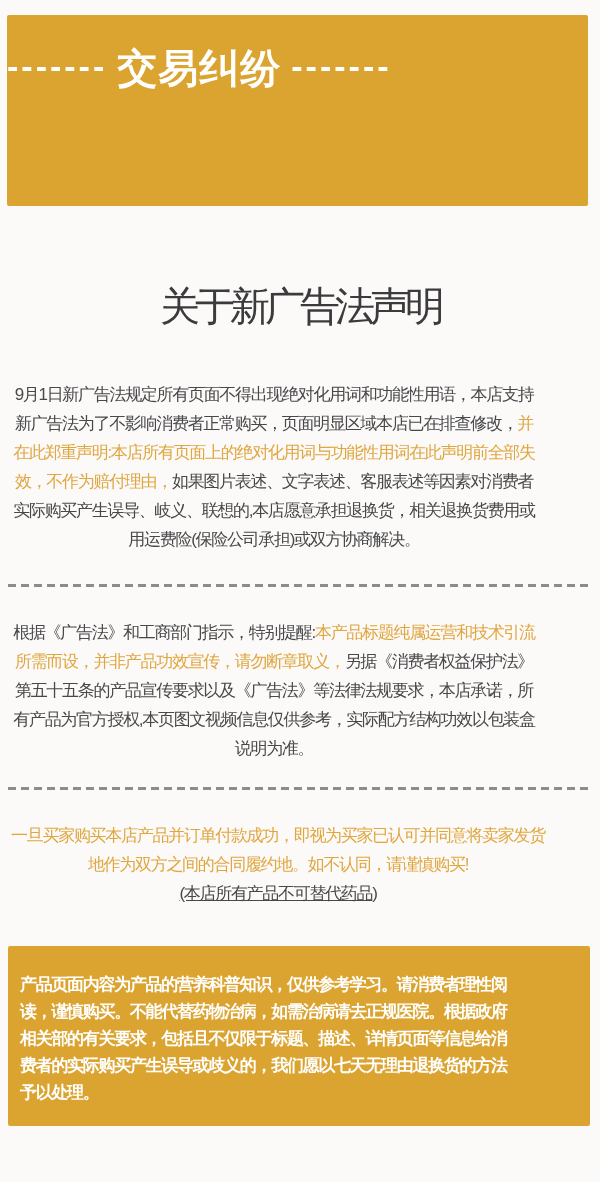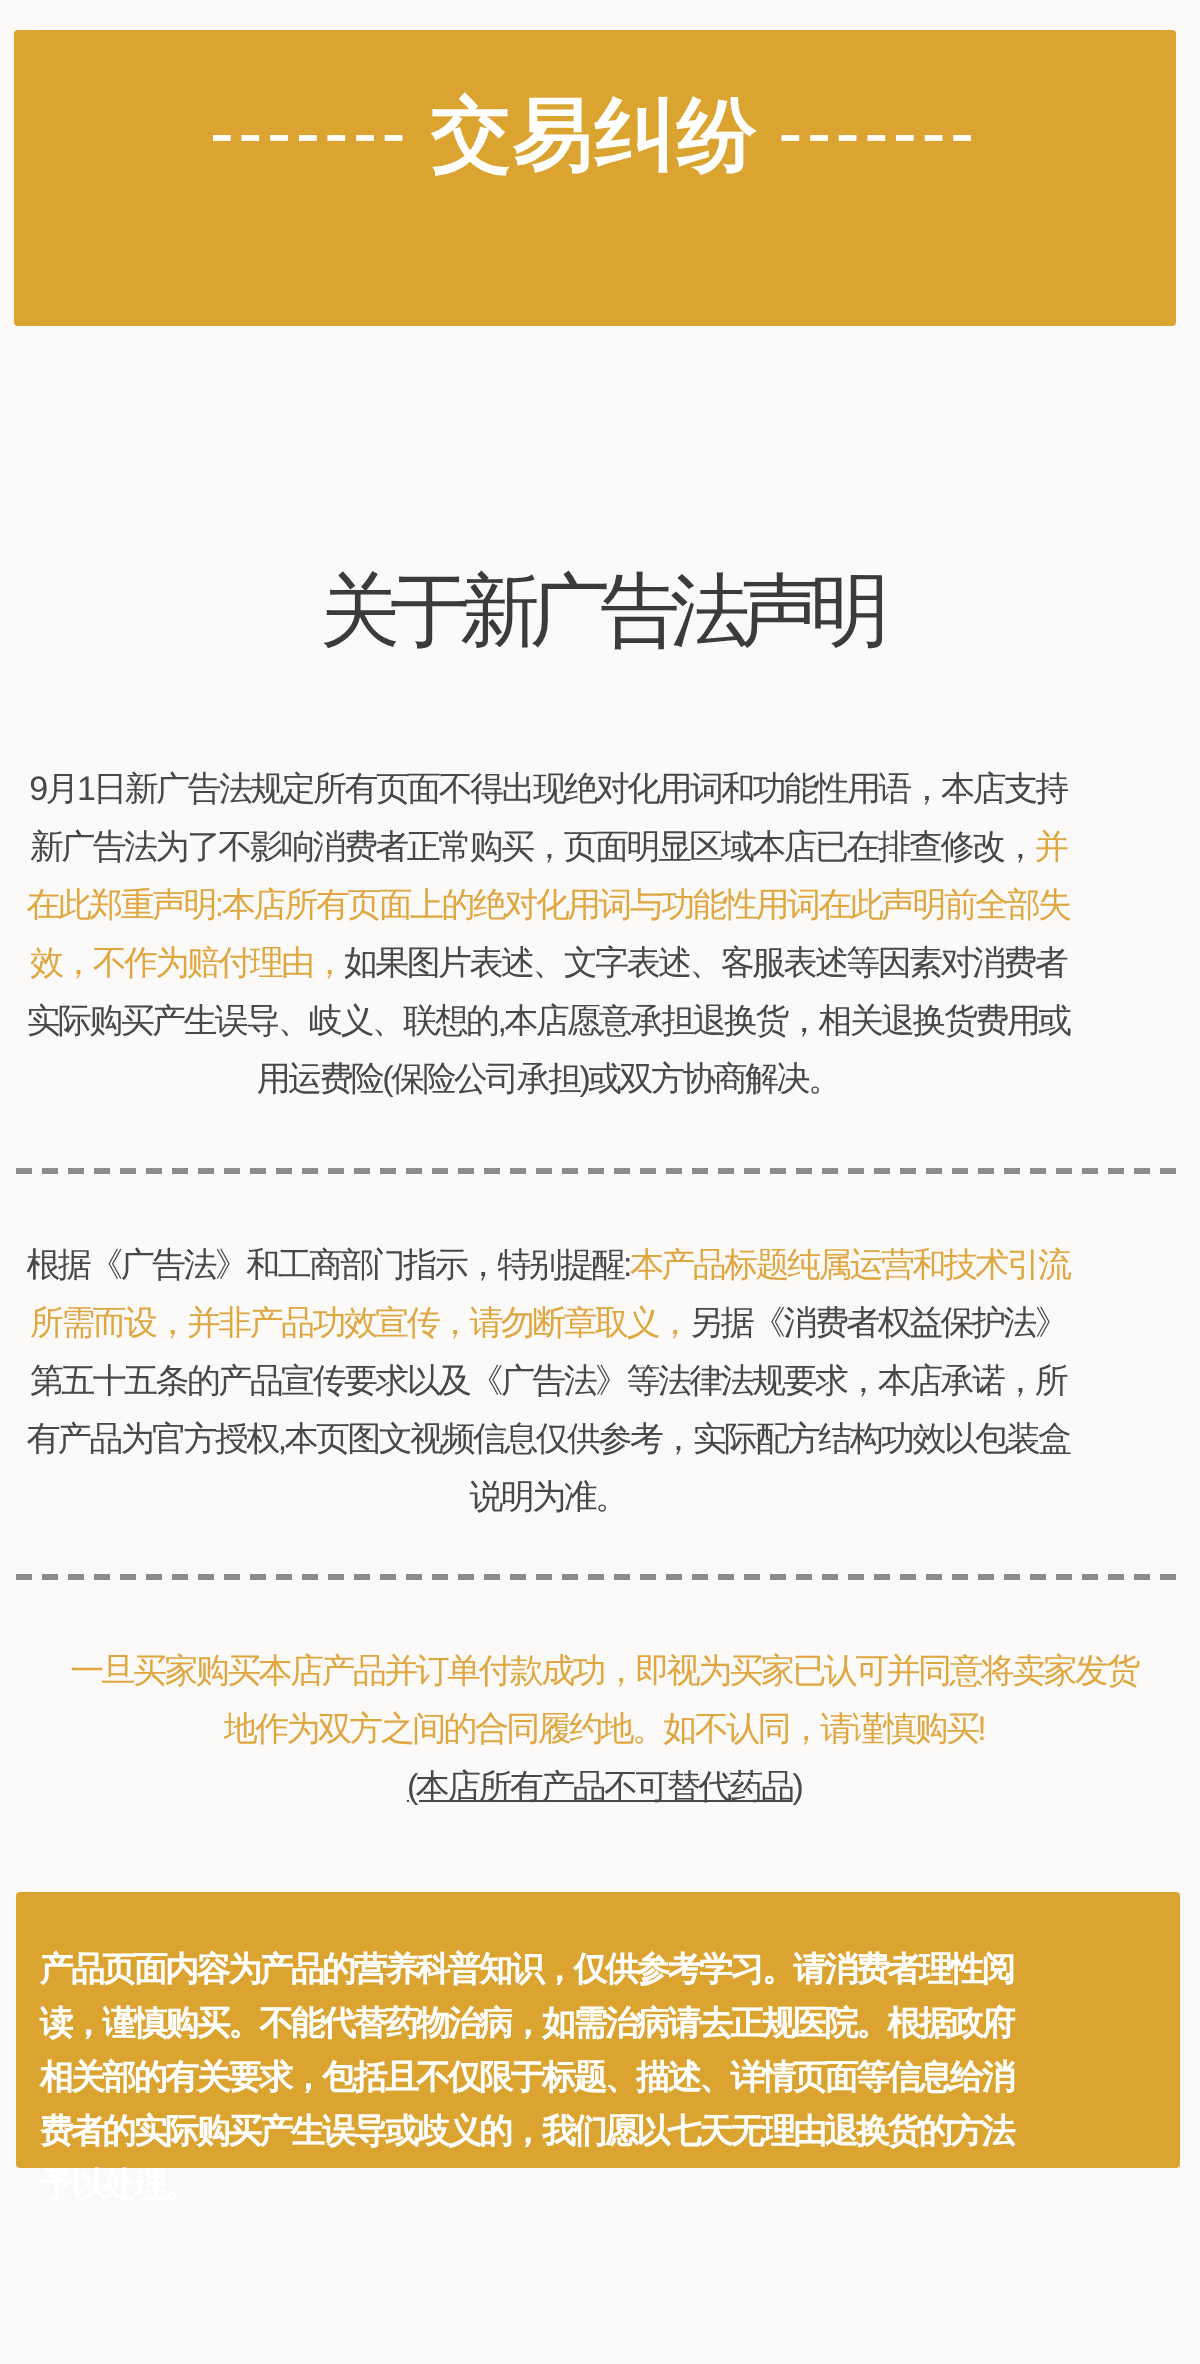--- a/index.html
+++ b/index.html
@@ -7,28 +7,26 @@
     position:relative;
     width:600px;height:1182px;
     margin:0 auto;
     background:#fbfaf8;
     overflow:hidden;
     font-family:"Liberation Sans", sans-serif;
   }
   
   .dispute-box{
     position:absolute;left:7px;top:15px;
-    width:581px;height:148px;
+    width:581px;height:191px;
     background:var(--gold,#DBA430);
     border-radius:2px;
     color:#ffffff;
-    text-align:center;
     box-sizing:border-box;
     padding-top:32px;
-    font-family:Liberation Serif, serif;
   }
   .dispute-title{
     font-size:40px;line-height:42px;font-weight:700;
     letter-spacing:1px;
     white-space:nowrap;
   }
   .dispute-title .dashes{
     font-weight:700;letter-spacing:3px;
     position:relative;top:-4px;font-size:34px;
   }
@@ -55,36 +53,36 @@
   
   .para{
     position:absolute;left:8px;
     font-size:17px;line-height:29px;
     letter-spacing:-1.3px;
     text-align:center;
     color:var(--dark,#48484a);
   }
   .para.p1{top:380px;width:532px;}
   .para.p2{top:618px;width:532px;}
-  .para.p3{top:821px;width:540px;margin-left:24px;}
+  .para.p3{top:821px;width:540px;}
   .seg-dark{color:var(--dark,#48484a);}
   .seg-gold{color:var(--gold-text,#E0A640);}
   .para-note{color:var(--dark,#48484a);text-decoration:underline;}
   
   .dashline{
     position:absolute;left:8px;width:584px;height:3px;
     background:repeating-linear-gradient(90deg,
       var(--divider,#8c8c8c) 0 8px, transparent 8px 13px);
   }
   .dashline.d1{top:584px;}
   .dashline.d2{top:787px;}
   
   .notice-box{
     position:absolute;left:8px;top:946px;
-    width:582px;height:138px;
+    width:582px;height:180px;
     background:var(--gold,#DBA430);
     border-radius:2px;
     box-sizing:border-box;
     padding:25px 74px 0 12px;
   }
   .notice-text{
     color:#ffffff;font-weight:700;
     font-size:17px;line-height:27px;
     letter-spacing:-1.3px;
     text-align:left;

